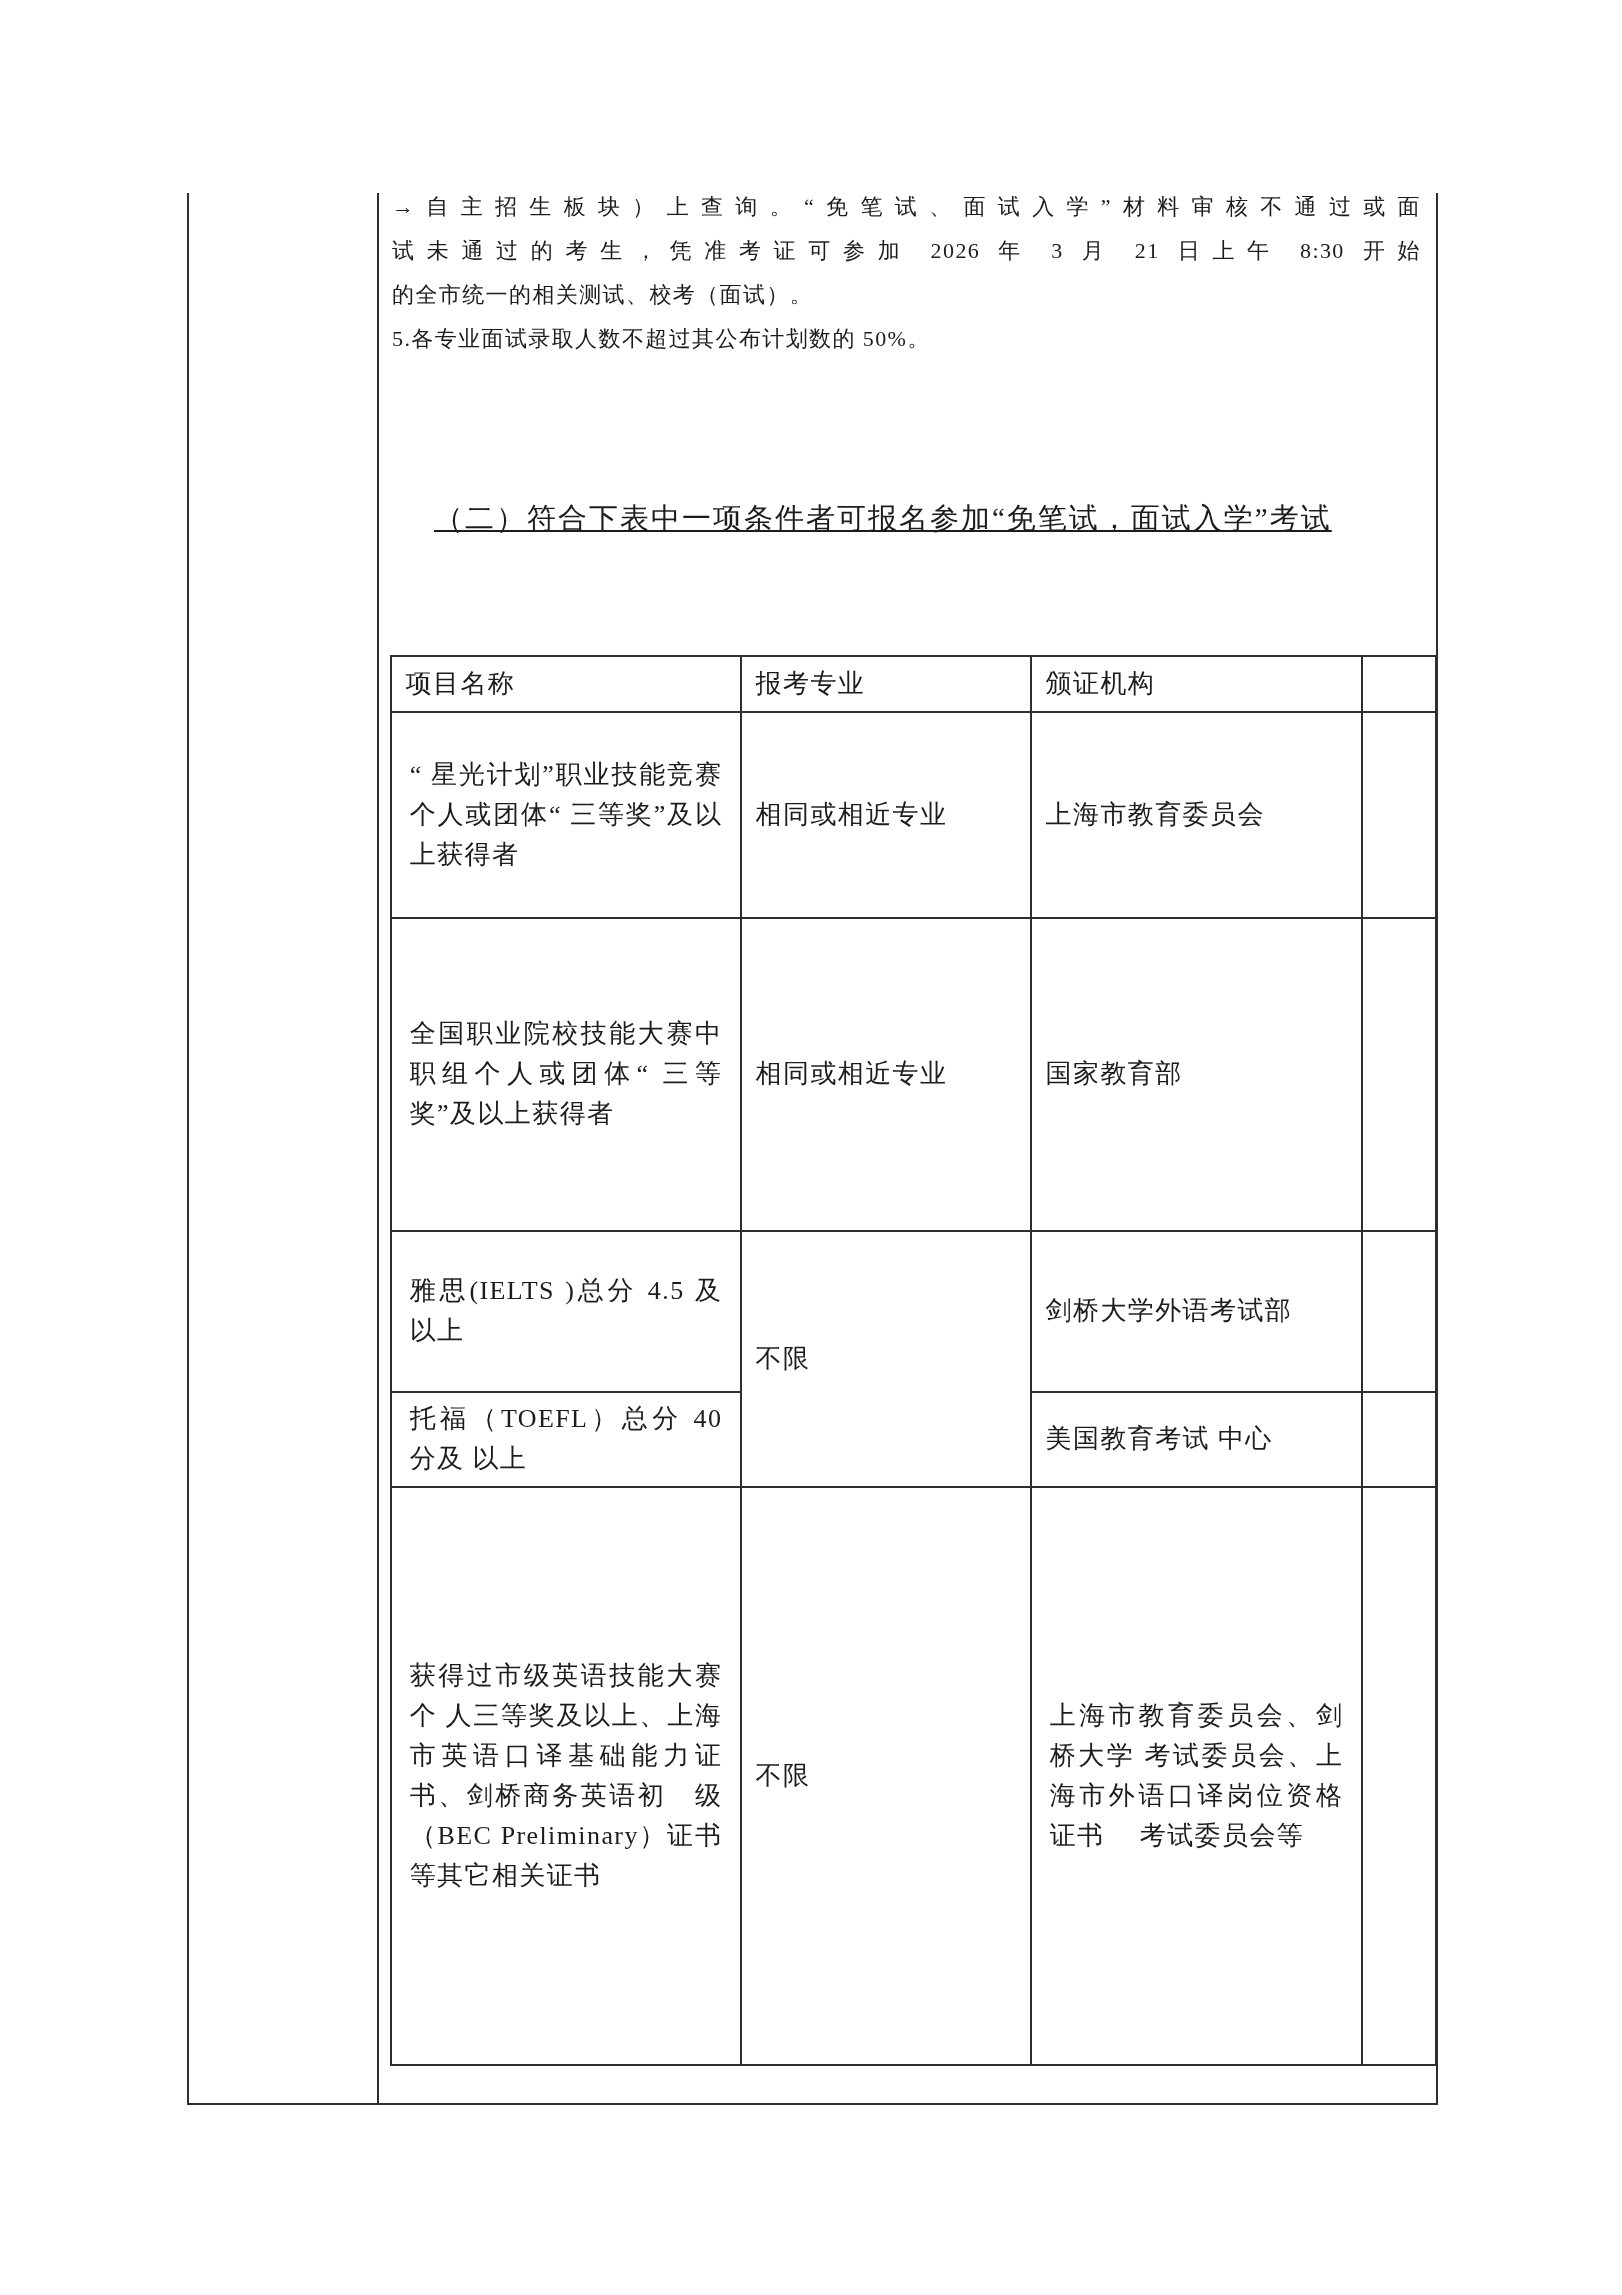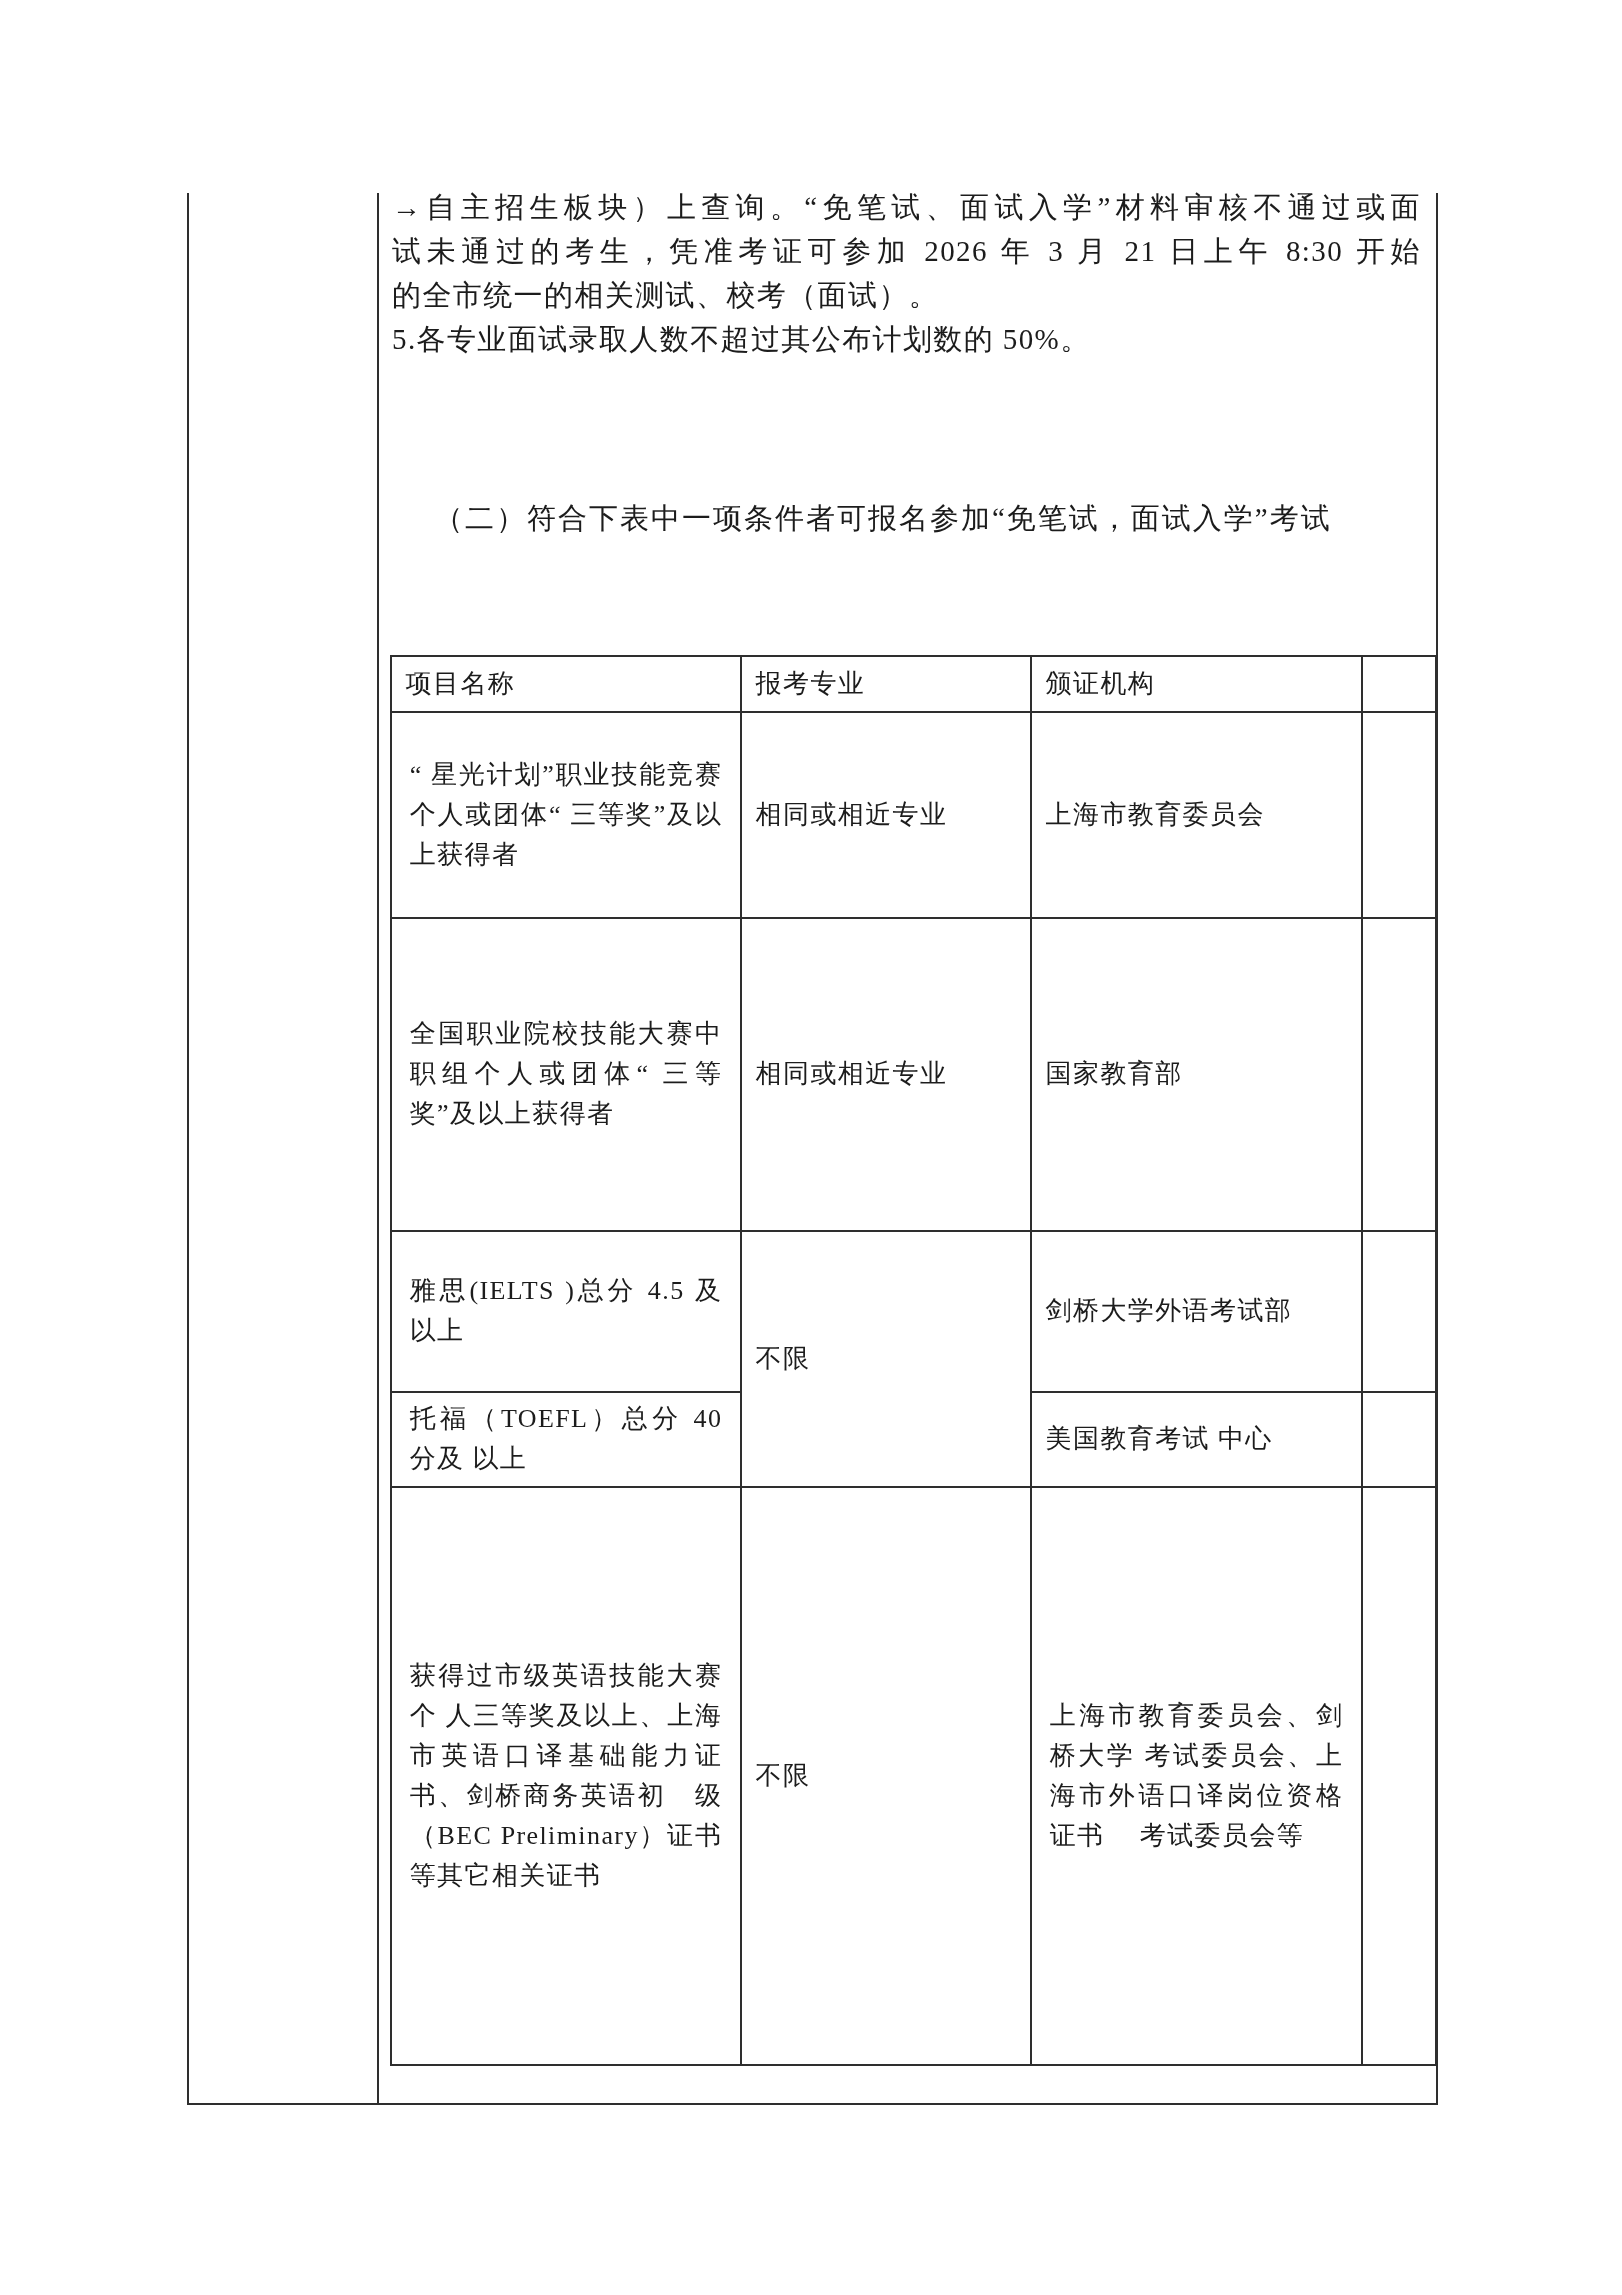--- a/index.html
+++ b/index.html
@@ -33,37 +33,38 @@
     top: 193px;
     width: 2px;
     height: 1910px;
     background: #2e2e2e;
   }
   .paragraph {
     position: absolute;
     left: 392px;
     top: 185px;
     width: 1029px;
-    font-size: 29px;
+    font-size: 22px;
     line-height: 44px;
     letter-spacing: 1.4px;
   }
   .para-line { min-height: 44px; }
   .para-line.fill {
     text-align: justify;
     text-align-last: justify;
   }
   .heading {
     position: absolute;
     left: 434px;
     top: 499px;
     width: 988px;
     font-size: 29px;
     letter-spacing: 2px;
     white-space: nowrap;
+    text-decoration: underline;
   }
   table.elig {
     position: absolute;
     left: 390px;
     top: 655px;
     width: 1045px;
     border-collapse: collapse;
     table-layout: fixed;
     font-size: 26px;
     line-height: 40px;

